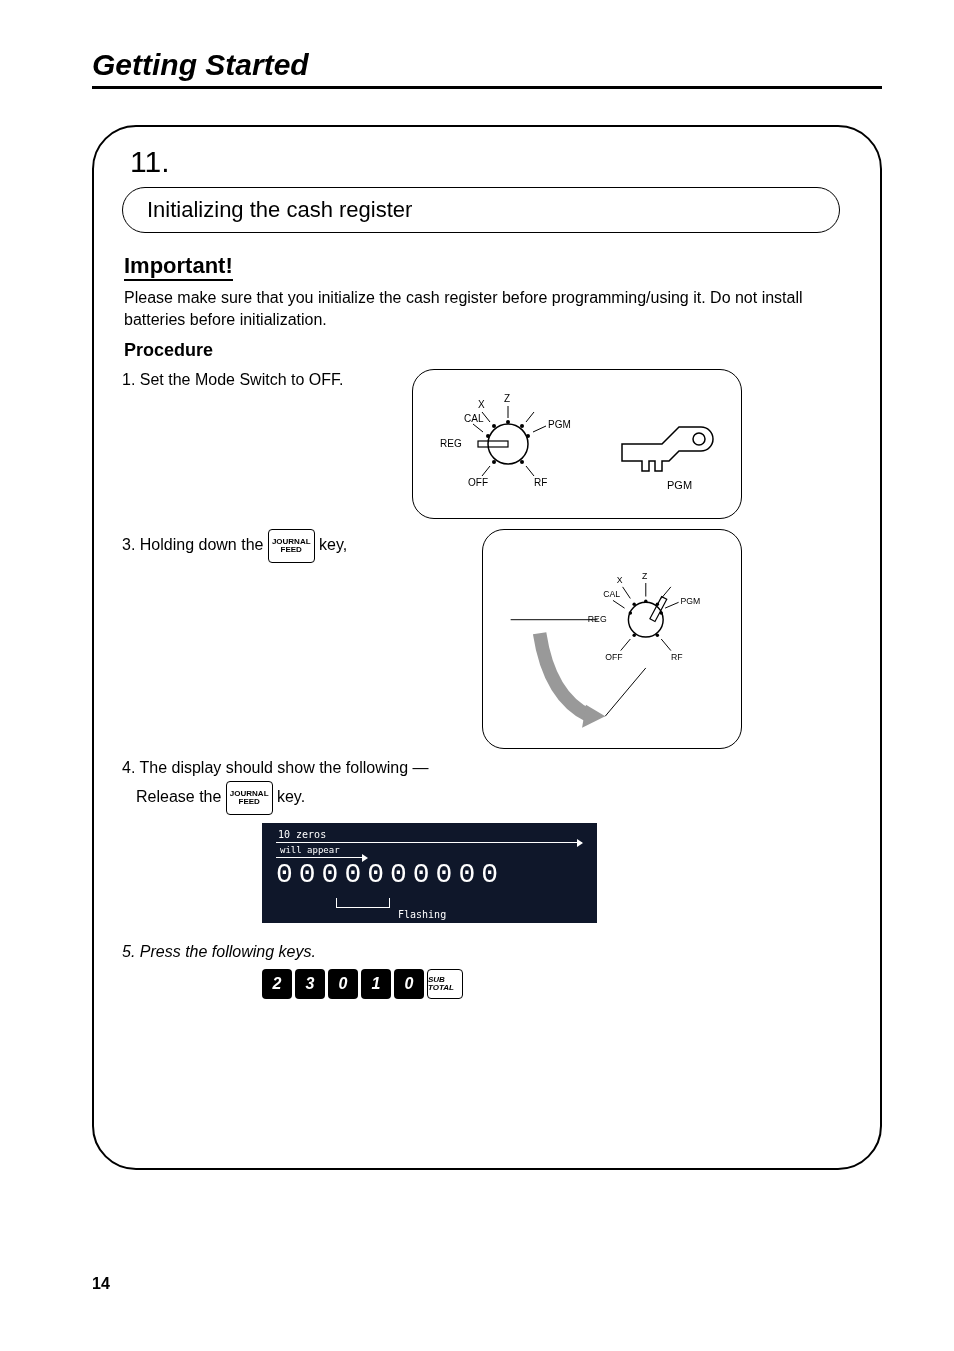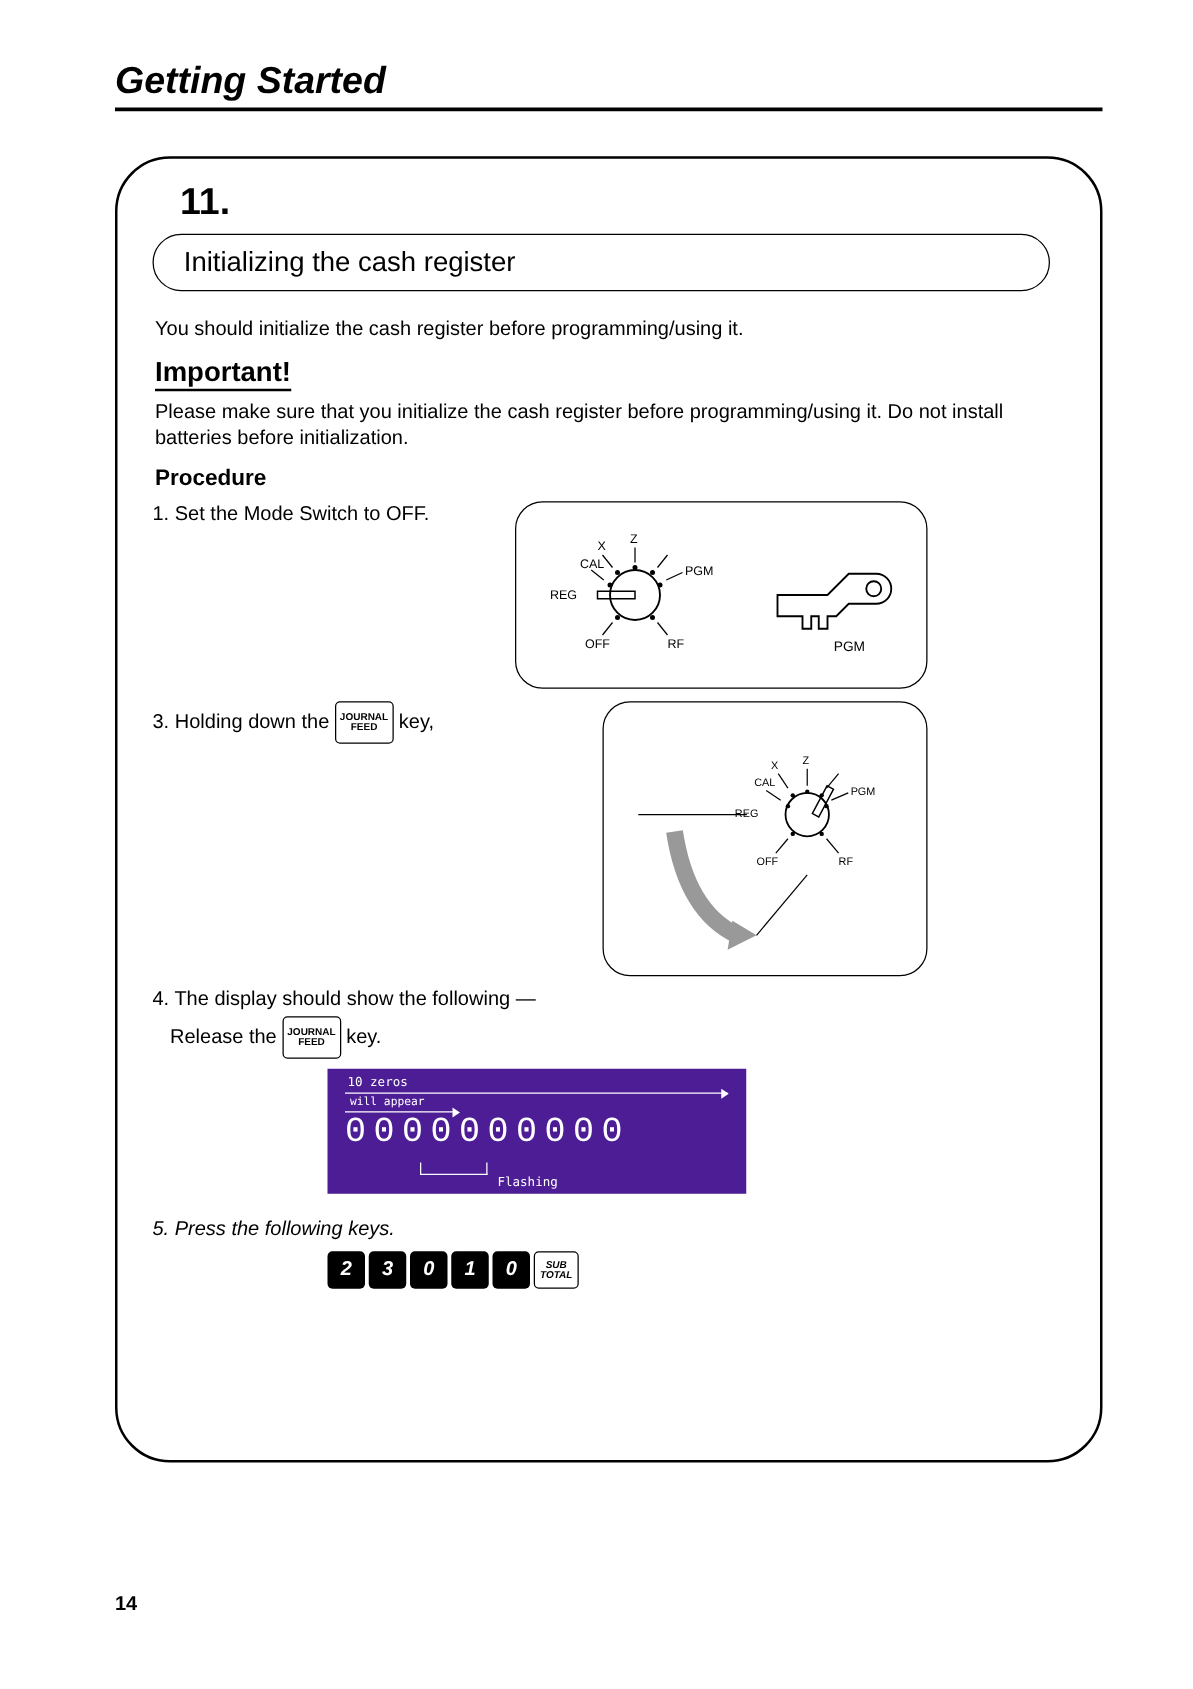--- a/index.html
+++ b/index.html
@@ -21,22 +21,22 @@
     }
     .main-box {
       border: 2px solid #000;
       border-radius: 44px;
       height: 1045px;
       position: relative;
       padding: 18px 40px 20px 28px;
     }
     .step-title {
       font-size: 30px;
-      font-weight: bold;
-      margin-left: 22px;
+      font-weight: normal;
+      margin-left: 8px;
       margin-bottom: 8px;
     }
     .step-pill {
       border: 1.5px solid #000;
       border-radius: 999px;
       height: 46px;
       display: flex;
       align-items: center;
       padding: 0 24px;
       font-size: 22px;
@@ -96,21 +96,21 @@
       border: 1.5px solid #000;
       border-radius: 22px;
       padding: 12px 18px;
       display: flex;
       align-items: center;
       justify-content: space-around;
       gap: 16px;
     }
     .indent-14 { margin-left: 14px; }
     .display-panel {
-      background: #4c1d95;
+      background: #0f172a;
       color: #fff;
       width: 335px;
       height: 100px;
       position: relative;
       margin-top: 8px;
       font-family: monospace;
     }
     .display-top-label {
       position: absolute;
       top: 6px;
@@ -199,21 +199,20 @@
       font-weight: bold;
       border-radius: 4px;
     }
     .sub-total-key {
       border: 1.5px solid #000;
       border-radius: 4px;
       width: 36px;
       height: 30px;
       display: flex;
       flex-direction: column;
-      align-items: center;
       justify-content: center;
       font-size: 8px;
       font-weight: bold;
       line-height: 1;
     }
     .page-num {
       position: absolute;
       bottom: 58px;
       left: 92px;
       font-size: 16px;
@@ -226,21 +225,20 @@
 <div class="page-title">Getting Started</div>
 
 <div class="main-box">
 
   <div class="step-title">11.</div>
 
   <div class="step-pill">
     <span>Initializing the cash register</span>
   </div>
 
-  <div class="body-text">You should initialize the cash register before programming/using it.</div>
 
   <div>
     <span class="important-title">Important!</span>
   </div>
   <div class="body-text">Please make sure that you initialize the cash register before programming/using it. Do not install batteries before initialization.</div>
 
   <div class="proc-title">Procedure</div>
 
   <div class="step-row">
     <div class="step-left">

